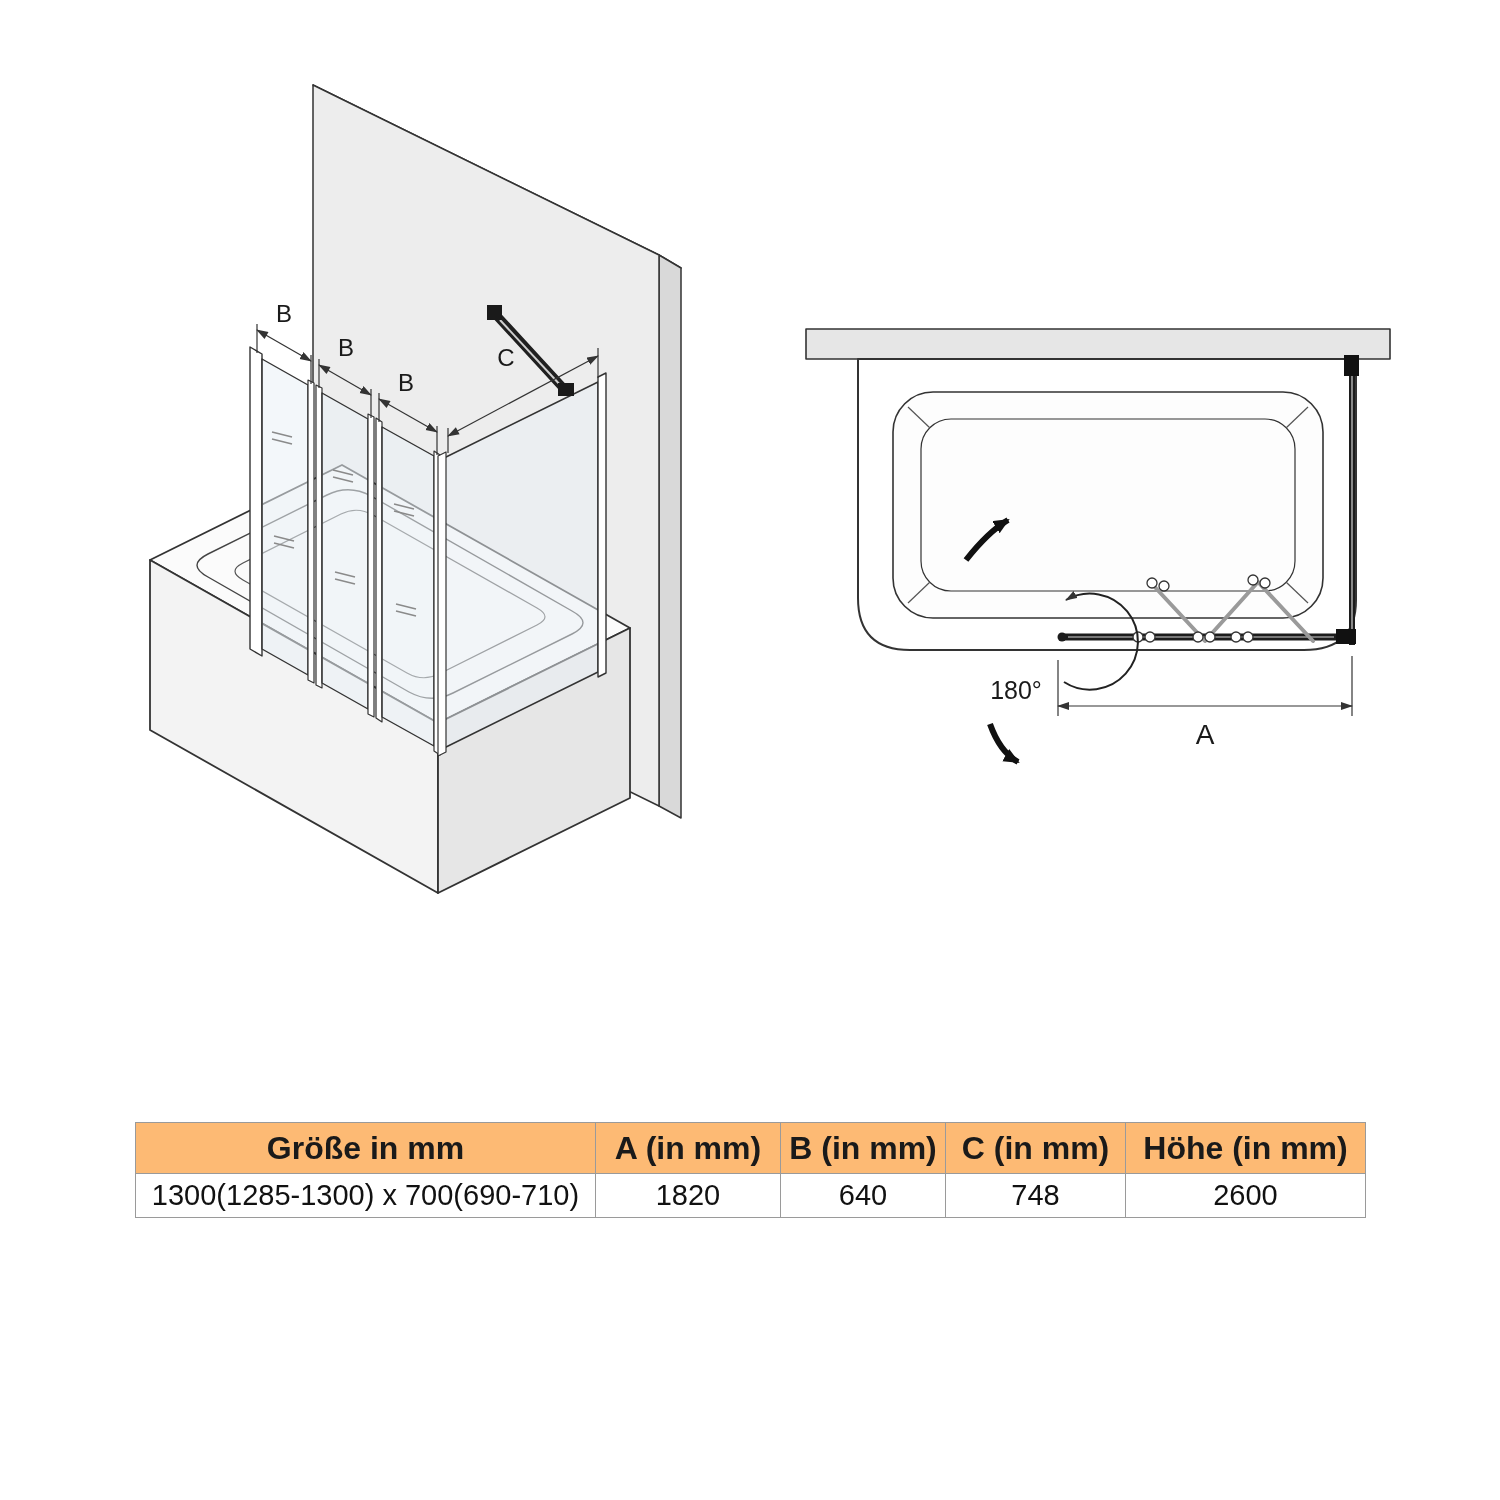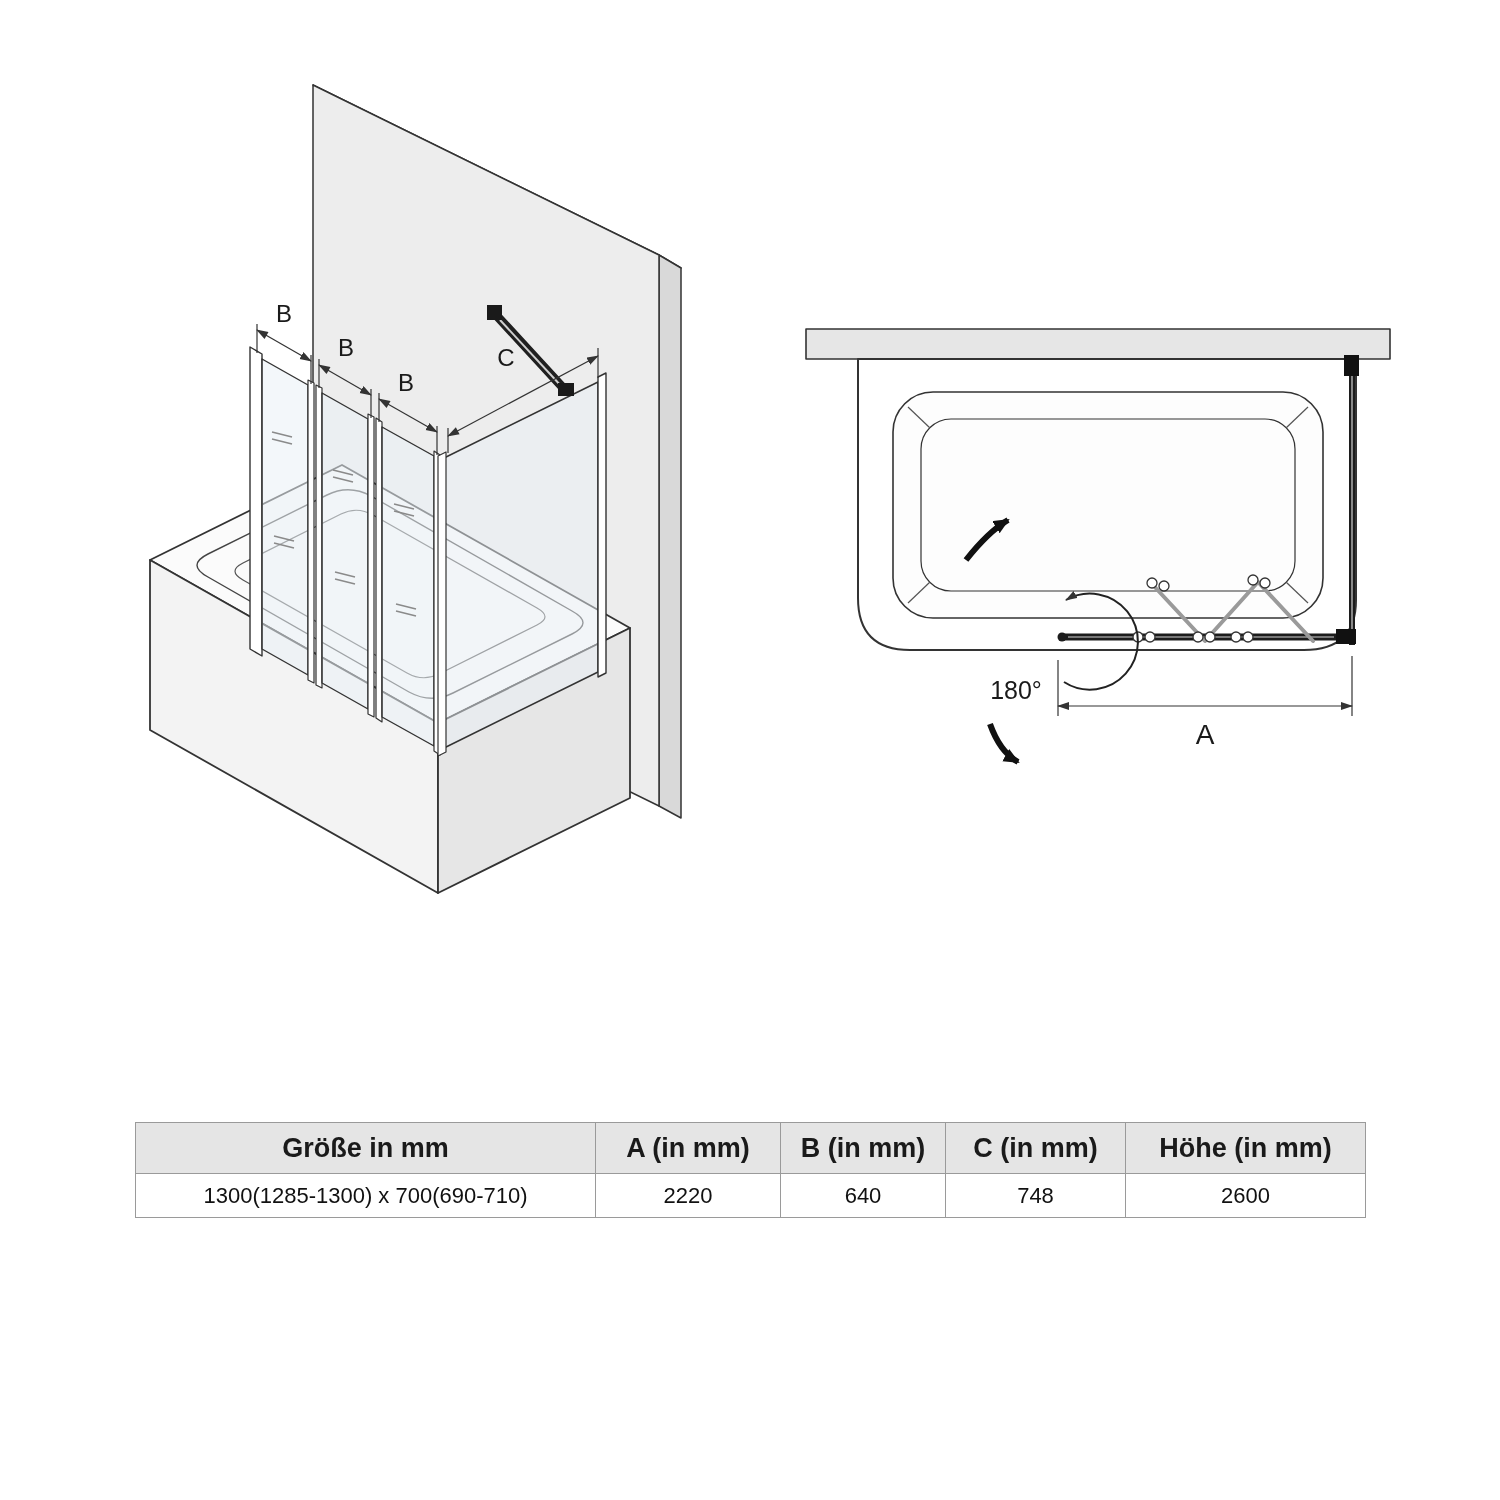--- a/index.html
+++ b/index.html
@@ -42,29 +42,29 @@
   }
   table.dim-table th, table.dim-table td {
     border: 1px solid #9a9a9a;
     text-align: center;
     vertical-align: middle;
     padding: 0 6px;
     white-space: nowrap;
     overflow: hidden;
   }
   table.dim-table th {
-    background: #e5e5e5;
+    background: #fdba74;
     font-weight: bold;
-    font-size: 27px;
+    font-size: 32px;
     height: 50px;
     color: #1a1a1a;
   }
   table.dim-table td {
     background: #ffffff;
-    font-size: 22px;
+    font-size: 29px;
     height: 43px;
     font-weight: normal;
   }
   col.c-size { width: 460px; }
   col.c-a    { width: 185px; }
   col.c-b    { width: 165px; }
   col.c-c    { width: 180px; }
   col.c-h    { width: 240px; }
 </style>
 </head>
@@ -238,21 +238,21 @@
         <th>Größe in mm</th>
         <th>A (in mm)</th>
         <th>B (in mm)</th>
         <th>C (in mm)</th>
         <th>Höhe (in mm)</th>
       </tr>
     </thead>
     <tbody>
       <tr>
         <td>1300(1285-1300) x 700(690-710)</td>
-        <td>2220</td>
+        <td>1820</td>
         <td>640</td>
         <td>748</td>
         <td>2600</td>
       </tr>
     </tbody>
   </table>
 
 </div>
 
 </body></html>

